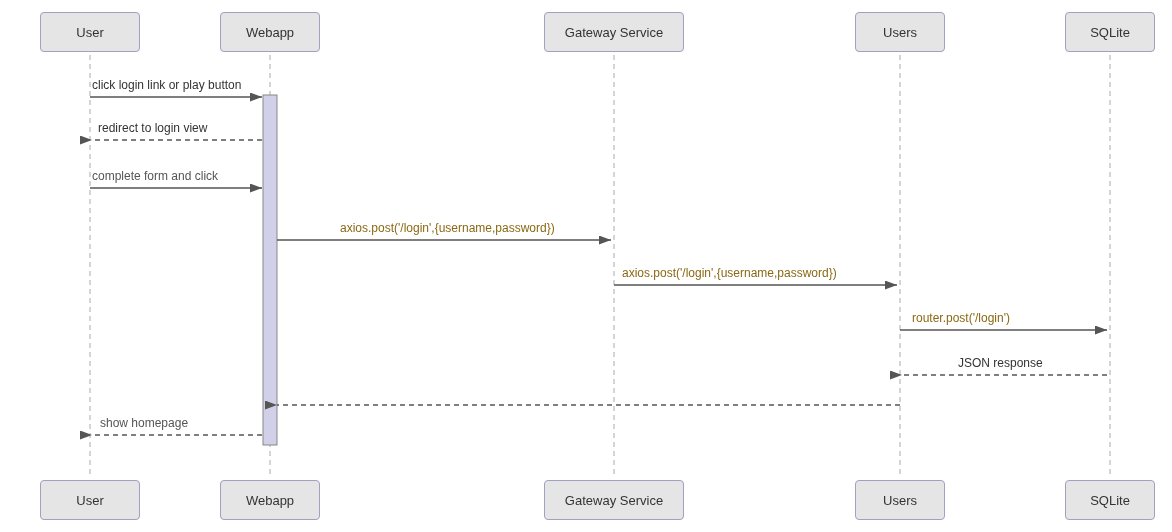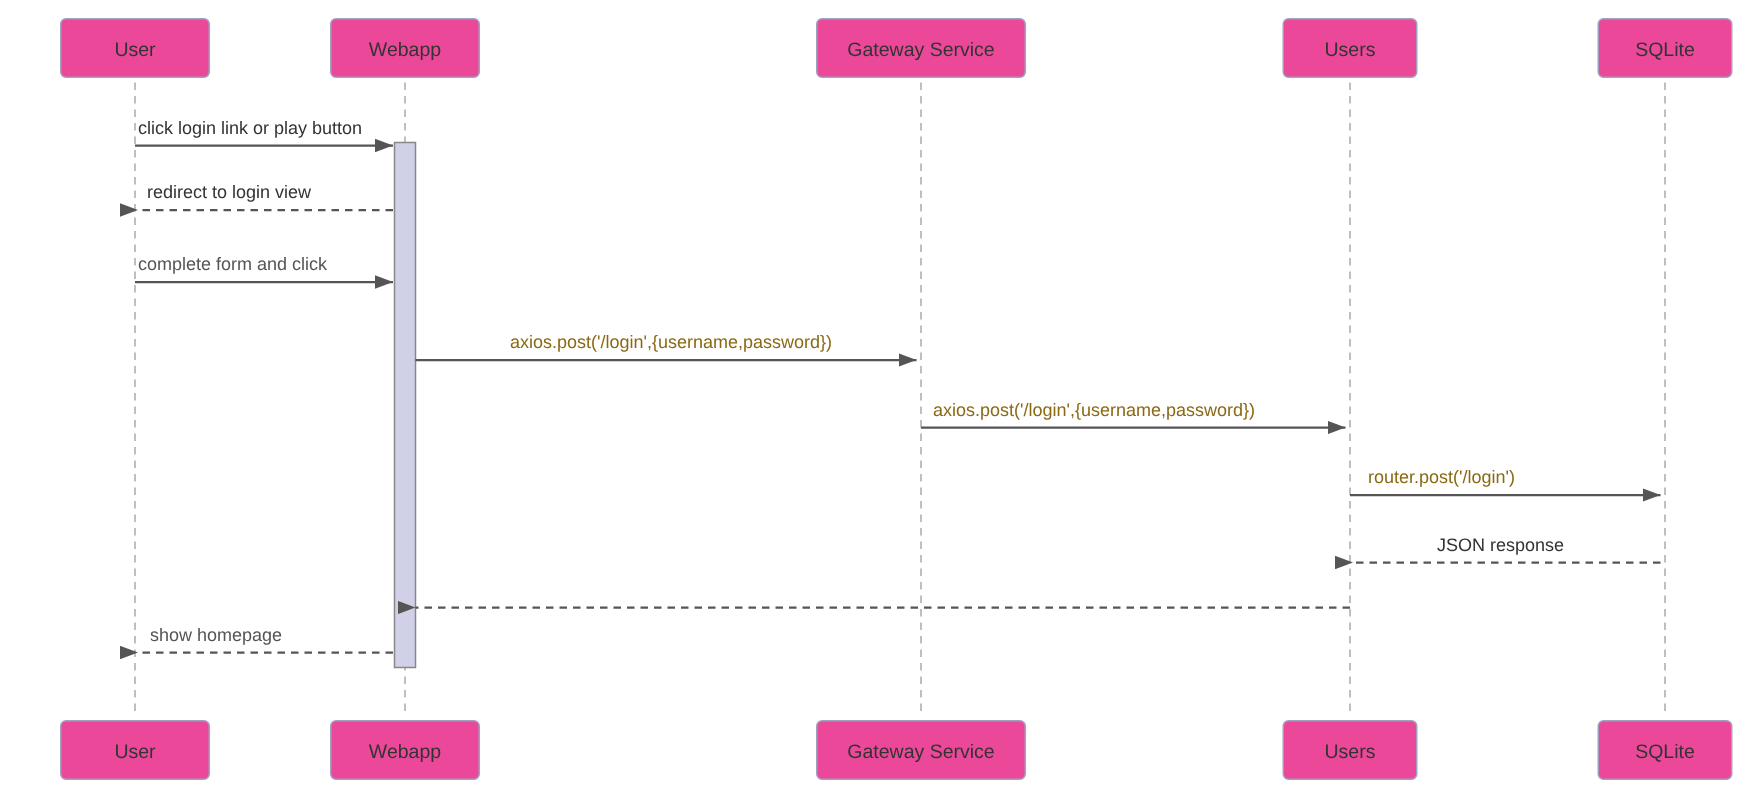--- a/index.html
+++ b/index.html
@@ -13,21 +13,21 @@
       position: relative;
     }
     .diagram-container {
       position: relative;
       width: 1172px;
       height: 532px;
     }
     
     .participant-box {
       position: absolute;
-      background: #ec4899;
+      background: #e5e5e5;
       border: 1px solid #a0a0c0;
       border-radius: 4px;
       display: flex;
       align-items: center;
       justify-content: center;
       font-size: 13px;
       color: #333;
     }
     svg.arrows-svg {
       position: absolute;

